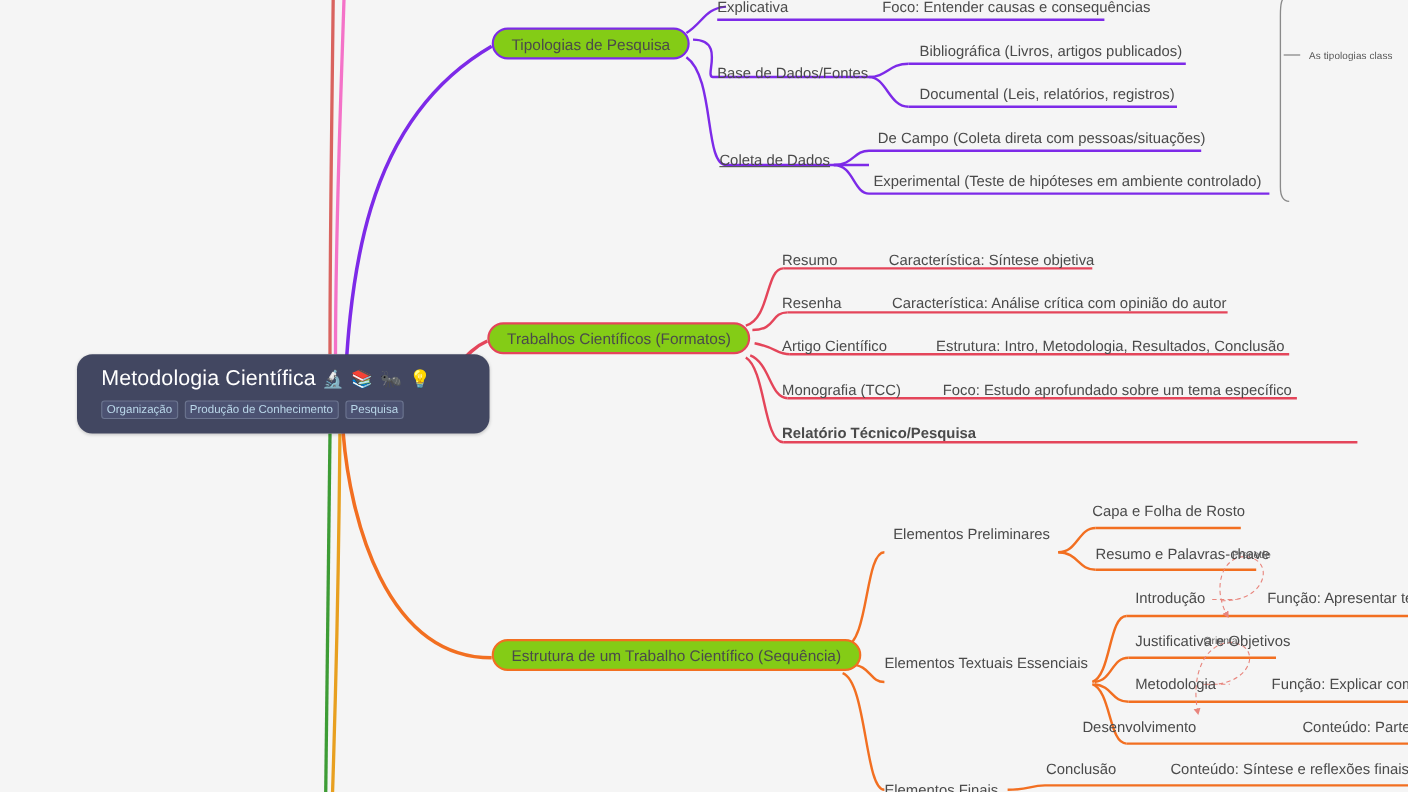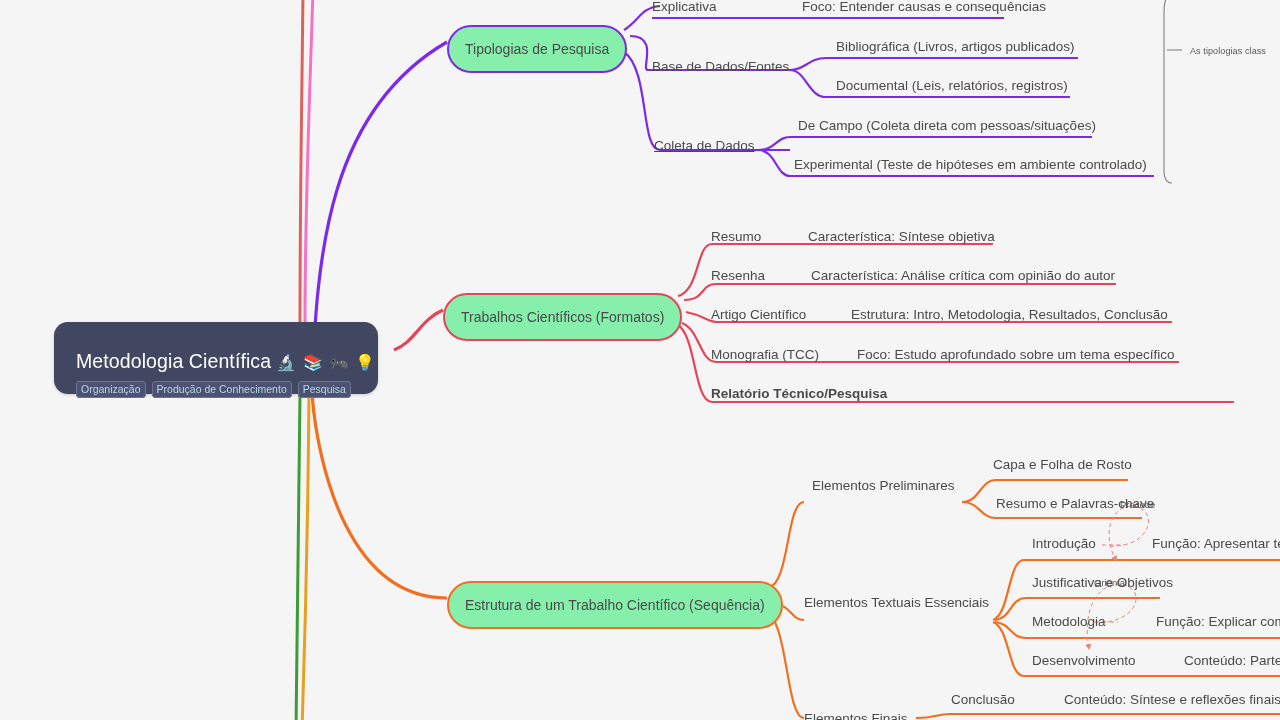--- a/index.html
+++ b/index.html
@@ -18,25 +18,25 @@
   }
   svg.edges {
     position: absolute; left: 0; top: 0;
     width: 1280px; height: 720px;
     pointer-events: none;
   }
 
   
   .root-node {
     position: absolute;
-    left: 54px; top: 322px;
-    width: 324px; height: 72px;
+    left: 70px; top: 322px;
+    width: 375px; height: 72px;
     background: #424761;
     border-radius: 14px;
-    padding: 27px 18px 8px 22px;
+    padding: 10px 18px 8px 22px;
     box-shadow: 0 1px 3px rgba(0,0,0,0.18);
   }
   .root-title {
     color: #ffffff;
     font-size: 19.5px;
     font-weight: 400;
     letter-spacing: .1px;
     white-space: nowrap;
     line-height: 24px;
   }
@@ -52,30 +52,30 @@
     border: 1px solid #6c7590;
     border-radius: 3px;
     padding: 1px 4px 2px 4px;
     white-space: nowrap;
     line-height: 12px;
   }
 
   
   .pill {
     position: absolute;
-    background: #86efac;
+    background: #84cc16;
     border-radius: 999px;
     border: 2.2px solid #888;
     color: #4a4a4a;
     font-size: 14px;
     line-height: 1;
     display: flex; align-items: center; justify-content: center;
     padding: 0 16px;
     white-space: nowrap;
-    height: 48px;
+    height: 29px;
   }
   .pill.purple { border-color: #7d2ae8; }
   .pill.red    { border-color: #e4455a; }
   .pill.orange { border-color: #f26f21; }
 
   
   .lbl {
     position: absolute;
     color: #4a4a4a;
     font-size: 13.5px;
@@ -225,21 +225,21 @@
   <div class="lbl" style="left:804px; top:595px;">Elementos Textuais Essenciais</div>
 
   <div class="lbl" style="left:1032px; top:536px;">Introdução</div>
   <div class="lbl" style="left:1152px; top:536px;">Função: Apresentar tem</div>
 
   <div class="lbl" style="left:1032px; top:575px;">Justificativa e Objetivos</div>
 
   <div class="lbl" style="left:1032px; top:614px;">Metodologia</div>
   <div class="lbl" style="left:1156px; top:614px;">Função: Explicar com</div>
 
-  <div class="lbl" style="left:1032px; top:653px;">Desenvolvimento</div>
+  <div class="lbl" style="left:984px; top:653px;">Desenvolvimento</div>
   <div class="lbl" style="left:1184px; top:653px;">Conteúdo: Parte</div>
 
   <div class="lbl" style="left:804px; top:711px;">Elementos Finais</div>
   <div class="lbl" style="left:951px; top:692px;">Conclusão</div>
   <div class="lbl" style="left:1064px; top:692px;">Conteúdo: Síntese e reflexões finais</div>
 
   <div class="lbl rel" style="left:1120px; top:497px;">Precede</div>
   <div class="lbl rel" style="left:1094px; top:575px;">Orienta</div>
 
 </div>

